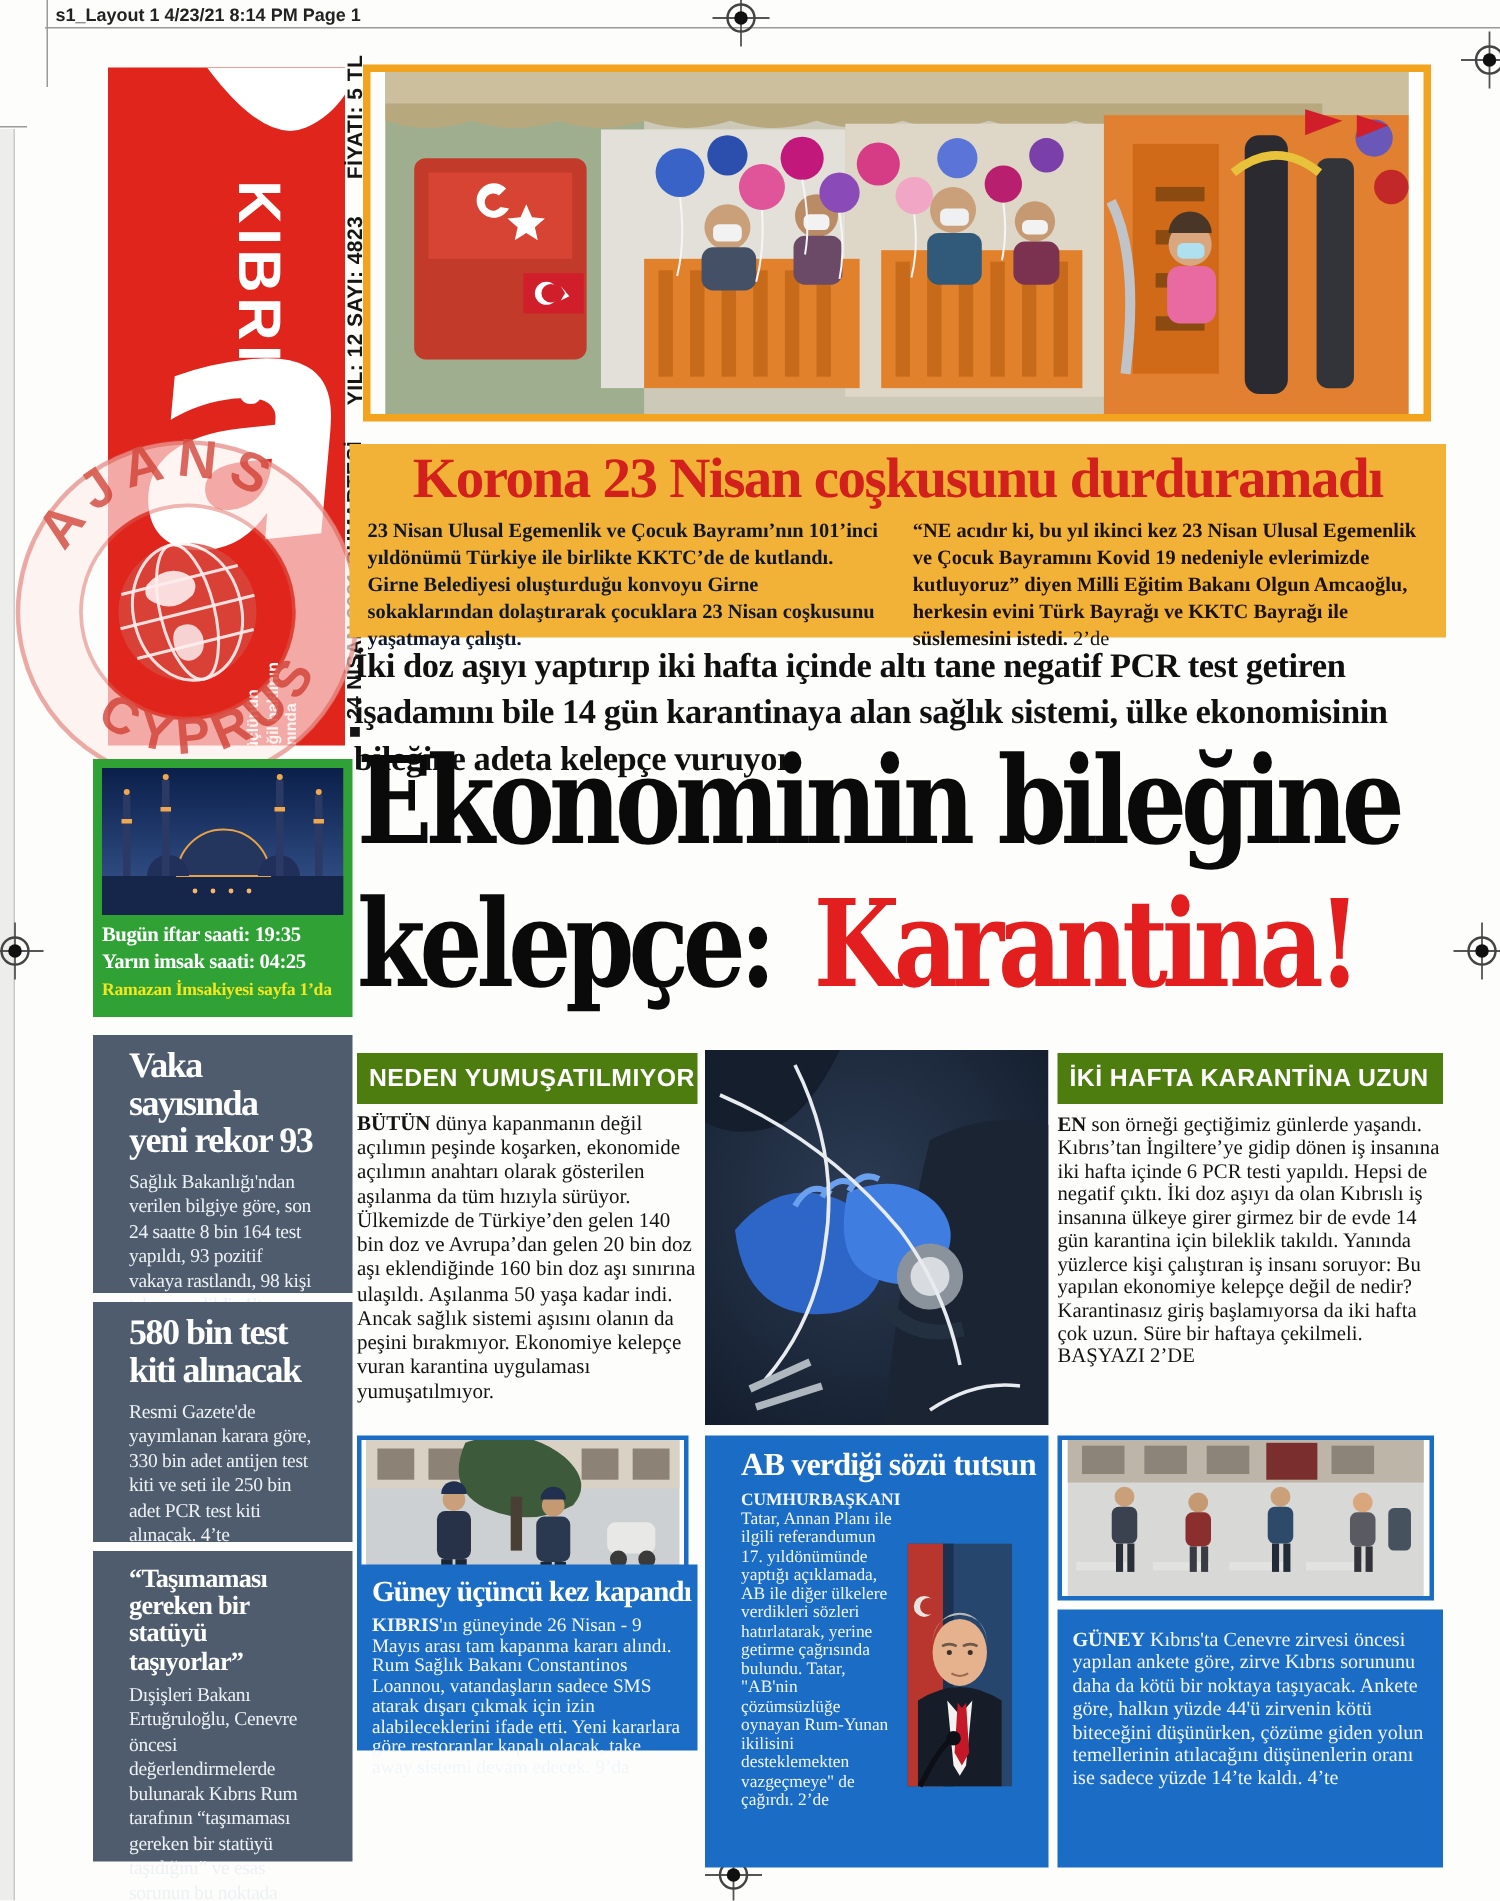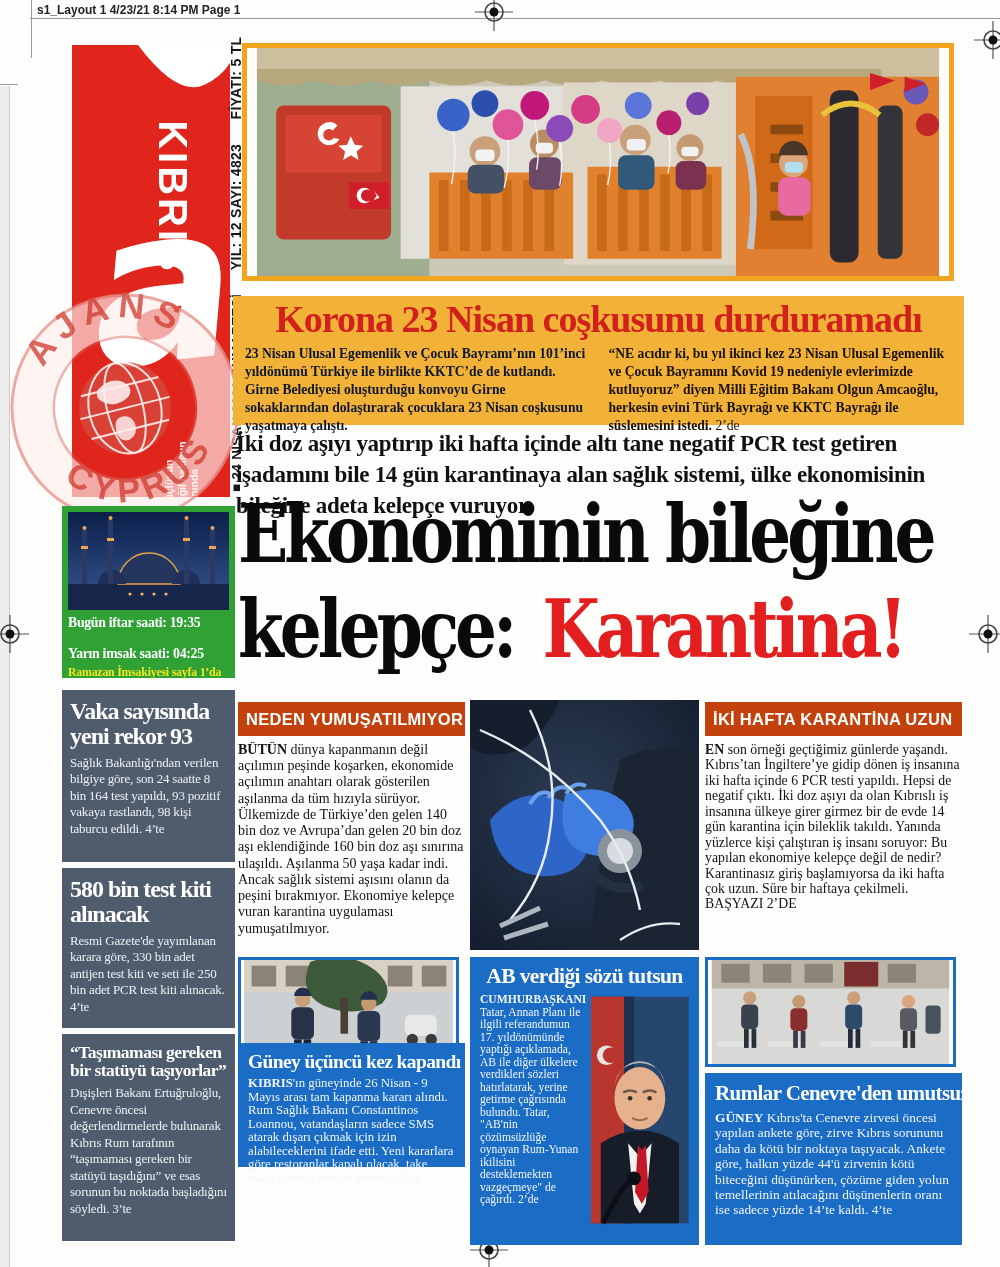--- a/index.html
+++ b/index.html
@@ -2,24 +2,24 @@
 <html><head>
 <meta charset="utf-8">
 <style>
   html,body{margin:0;padding:0;}
   body{width:1000px;height:1267px;position:relative;overflow:hidden;background:#fdfdfc;
        font-family:"Liberation Serif",serif;}
   .abs{position:absolute;}
   .vrot{position:absolute;transform:translate(-50%,-50%) rotate(-90deg);white-space:nowrap;}
   .vrot90{position:absolute;transform:translate(-50%,-50%) rotate(90deg);white-space:nowrap;}
   .sideinfo{font-family:"Liberation Sans",sans-serif;font-weight:bold;font-size:14px;color:#151515;letter-spacing:.3px;}
-  .redlabel{background:#c2410c;color:#fff;font-family:"Liberation Sans",sans-serif;font-weight:bold;
+  .redlabel{background:#4d7c0f;color:#fff;font-family:"Liberation Sans",sans-serif;font-weight:bold;
             font-size:16.5px;line-height:34px;height:34px;padding-left:8px;letter-spacing:.3px;}
   .story-body{color:#131313;text-align:left;}
-  .darkbox{background:#4e5c6d;color:#fff;padding:9px 8px;box-sizing:border-box;}
+  .darkbox{background:#4e5c6d;color:#fff;padding:9px 24px;box-sizing:border-box;}
   .darkbox h3{margin:0 0 6px 0;font-size:24px;line-height:1.04;letter-spacing:-1px;color:#fff;font-weight:bold;}
   .darkbox p{margin:0;font-size:13px;line-height:1.27;color:#eef1f4;letter-spacing:-.2px;}
   .bluebox{background:#1a6cc4;color:#fff;box-sizing:border-box;padding:8px 10px;}
   .bluebox h3{margin:0;color:#fff;font-weight:bold;}
   .bluebox p{margin:4px 0 0 0;color:#f2f6fb;}
   .lead{font-weight:bold;}
   .pref{font-weight:normal;}
   .photoframe{box-sizing:border-box;display:block;}
   svg{display:block;}
 </style>
@@ -255,21 +255,21 @@
         <circle cx="144.5" cy="16" r="2"></circle>
     </g>
     <g fill="#f6b868">
         <circle cx="62" cy="82" r="1.6"></circle>
         <circle cx="74" cy="82" r="1.6"></circle>
         <circle cx="86" cy="82" r="1.6"></circle>
         <circle cx="98" cy="82" r="1.6"></circle>
       </g>
   </svg>
   <div style="margin-top:5px;color:#fff;font-weight:bold;font-size:13.8px;letter-spacing:-.3px;white-space:nowrap;">Bugün iftar saati: 19:35</div>
-  <div style="margin-top:15px;color:#fff;font-weight:bold;font-size:13.8px;letter-spacing:-.3px;white-space:nowrap;">Yarın imsak saati: 04:25</div>
+  <div style="margin-top:2px;color:#fff;font-weight:bold;font-size:13.8px;letter-spacing:-.3px;white-space:nowrap;">Yarın imsak saati: 04:25</div>
   <div style="margin-top:3px;color:#f5e71e;font-weight:bold;font-size:11.8px;letter-spacing:-.2px;white-space:nowrap;">Ramazan İmsakiyesi sayfa 1’da</div>
 </div>
 
 <div class="abs darkbox" style="left:62px;top:690px;width:173px;height:172px;">
   <h3>Vaka sayısında yeni rekor 93</h3>
   <p><span>Sağlık Bakanlığı'ndan verilen bilgiye göre, son 24 saatte 8 bin 164 test yapıldı, 93 pozitif vakaya rastlandı, 98 kişi taburcu edildi.</span> <span class="pref">4’te</span></p>
 </div>
 <div class="abs darkbox" style="left:62px;top:868px;width:173px;height:160px;">
   <h3>580 bin test kiti alınacak</h3>
   <p><span>Resmi Gazete'de yayımlanan karara göre, 330 bin adet antijen test kiti ve seti ile 250 bin adet PCR test kiti alınacak.</span> <span class="pref">4’te</span></p>
@@ -339,21 +339,21 @@
   </g>
   <rect x="170" y="58" width="34" height="22" rx="6" fill="#e8e8e6"></rect>
     <circle cx="178" cy="84" r="6" fill="#3a3a3a"></circle>
     <circle cx="198" cy="84" r="6" fill="#3a3a3a"></circle>
 </svg>
 <div class="abs bluebox" style="left:238px;top:1043px;width:227px;height:124px;">
   <h3 style="font-size:19.5px;letter-spacing:-.6px;white-space:nowrap;">Güney üçüncü kez kapandı</h3>
   <p style="font-size:12.8px;line-height:1.06;"><span class="lead">KIBRIS</span><span>'ın güneyinde 26 Nisan - 9 Mayıs arası tam kapanma kararı alındı. Rum Sağlık Bakanı Constantinos Loannou, vatandaşların sadece SMS atarak dışarı çıkmak için izin alabileceklerini ifade etti. Yeni kararlara göre restoranlar kapalı olacak, take away sistemi devam edecek.</span> <span class="pref">9’da</span></p>
 </div>
 
-<div class="abs bluebox" style="left:470px;top:957px;width:229px;height:288px;padding:7px 10px;">
+<div class="abs bluebox" style="left:470px;top:957px;width:229px;height:288px;padding:7px 24px;">
   <h3 style="font-size:21.5px;letter-spacing:-.6px;text-align:center;white-space:nowrap;">AB verdiği sözü tutsun</h3>
   <div style="display:flex;gap:5px;margin-top:5px;">
     <p style="margin:0;width:108px;font-size:11.6px;line-height:1.08;"><span class="lead">CUMHURBAŞKANI</span> <span>Tatar, Annan Planı ile ilgili referandumun 17. yıldönümünde yaptığı açıklamada, AB ile diğer ülkelere verdikleri sözleri hatırlatarak, yerine getirme çağrısında bulundu. Tatar, "AB'nin çözümsüzlüğe oynayan Rum-Yunan ikilisini desteklemekten vazgeçmeye" de çağırdı.</span> <span class="pref">2’de</span></p>
     <svg width="100" height="232" viewBox="0 0 100 232">
       <rect width="100" height="232" fill="#27466e"></rect>
       <rect width="34" height="232" fill="#b8362e"></rect>
       <circle cx="16" cy="60" r="10" fill="#e8e4e0"></circle>
         <circle cx="20" cy="60" r="8" fill="#b8362e"></circle>
       <rect x="34" y="0" width="10" height="232" fill="#1c3050"></rect>
       <path d="M 10 150 q 40 -26 80 0 V 232 H 10 Z" fill="#161c28"></path>
@@ -401,15 +401,14 @@
       <rect x="144" y="73" width="5" height="20" fill="#222c38"></rect>
       <rect x="152" y="73" width="5" height="20" fill="#222c38"></rect>
     <circle cx="208" cy="44" r="7" fill="#d9a67e"></circle>
       <rect x="199" y="51" width="18" height="24" rx="5" fill="#5a5a62"></rect>
       <rect x="202" y="75" width="5" height="18" fill="#33333a"></rect>
       <rect x="210" y="75" width="5" height="18" fill="#33333a"></rect>
     <rect x="226" y="48" width="16" height="30" rx="4" fill="#46525e"></rect>
   </g>
 </svg>
 <div class="abs bluebox" style="left:705px;top:1073px;width:257px;height:172px;">
-  <h3 style="font-size:21px;letter-spacing:-.6px;white-space:nowrap;">Rumlar Cenevre'den umutsuz</h3>
   <p style="font-size:13.4px;line-height:1.15;"><span class="lead">GÜNEY</span> <span>Kıbrıs'ta Cenevre zirvesi öncesi yapılan ankete göre, zirve Kıbrıs sorununu daha da kötü bir noktaya taşıyacak. Ankete göre, halkın yüzde 44'ü zirvenin kötü biteceğini düşünürken, çözüme giden yolun temellerinin atılacağını düşünenlerin oranı ise sadece yüzde 14’te kaldı.</span> <span class="pref">4’te</span></p>
 </div>
 
 </body></html>

